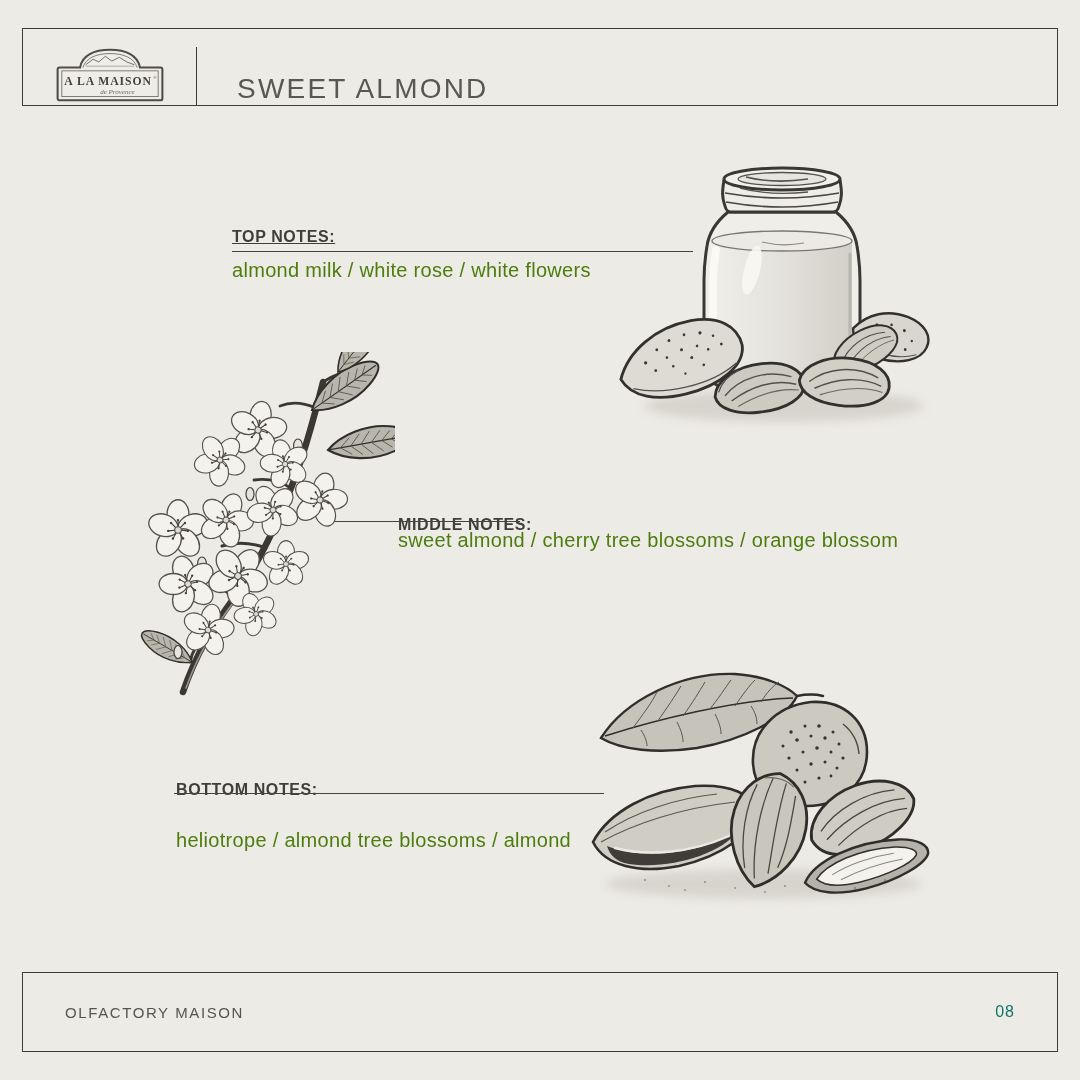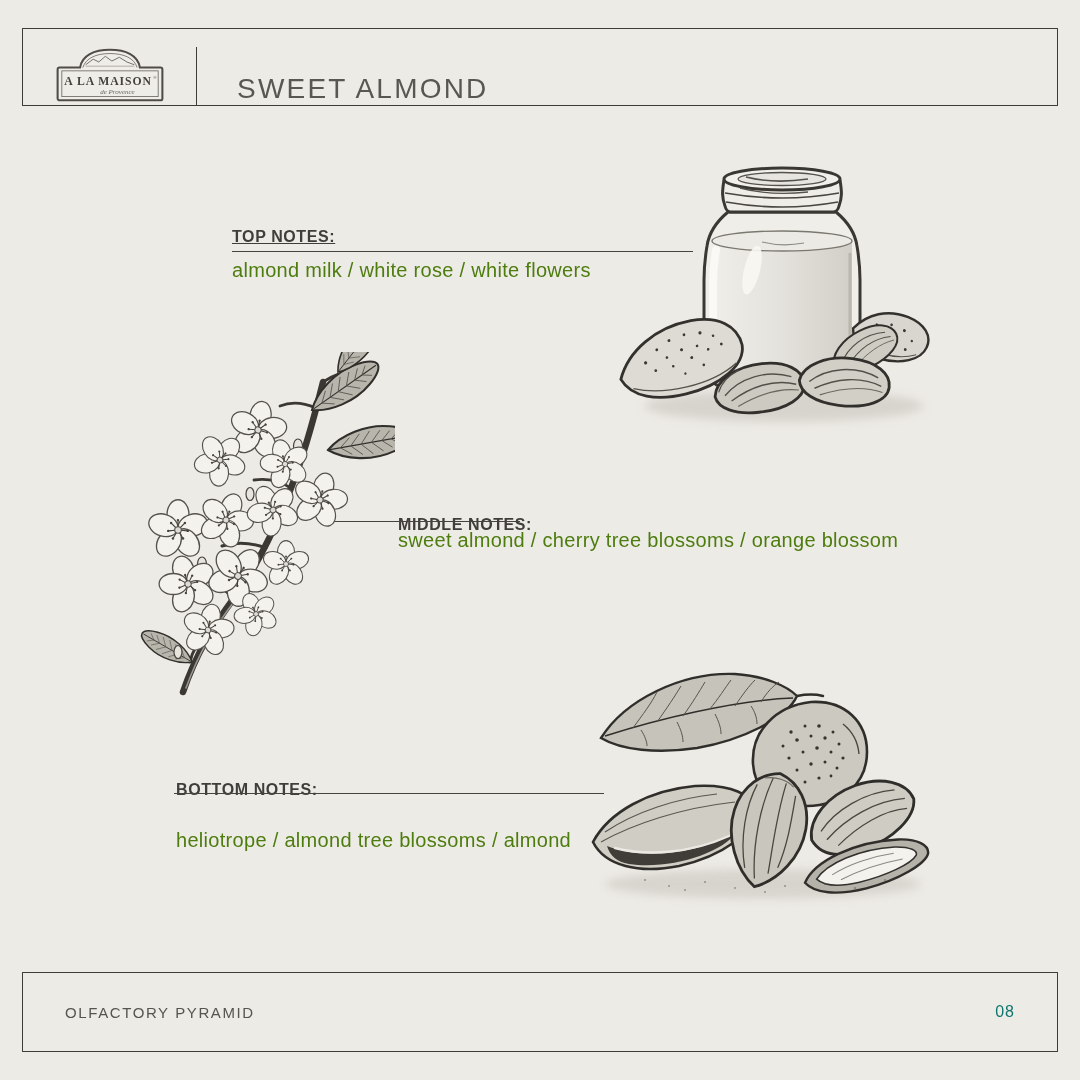--- a/index.html
+++ b/index.html
@@ -401,17 +401,17 @@
           <circle cx="240" cy="248" r="1"></circle>
         <circle cx="270" cy="252" r="1.1"></circle>
           <circle cx="300" cy="244" r="1"></circle>
           <circle cx="180" cy="256" r="1"></circle>
         <circle cx="100" cy="254" r="1"></circle>
       </g>
     </svg>
   </div>
 
   <div class="footer-box">
-    <span class="footer-label">OLFACTORY PYRAMID</span>
+    <span class="footer-label">OLFACTORY MAISON</span>
     <span class="footer-page">08</span>
   </div>
 
 </div>
 
 </body></html>

